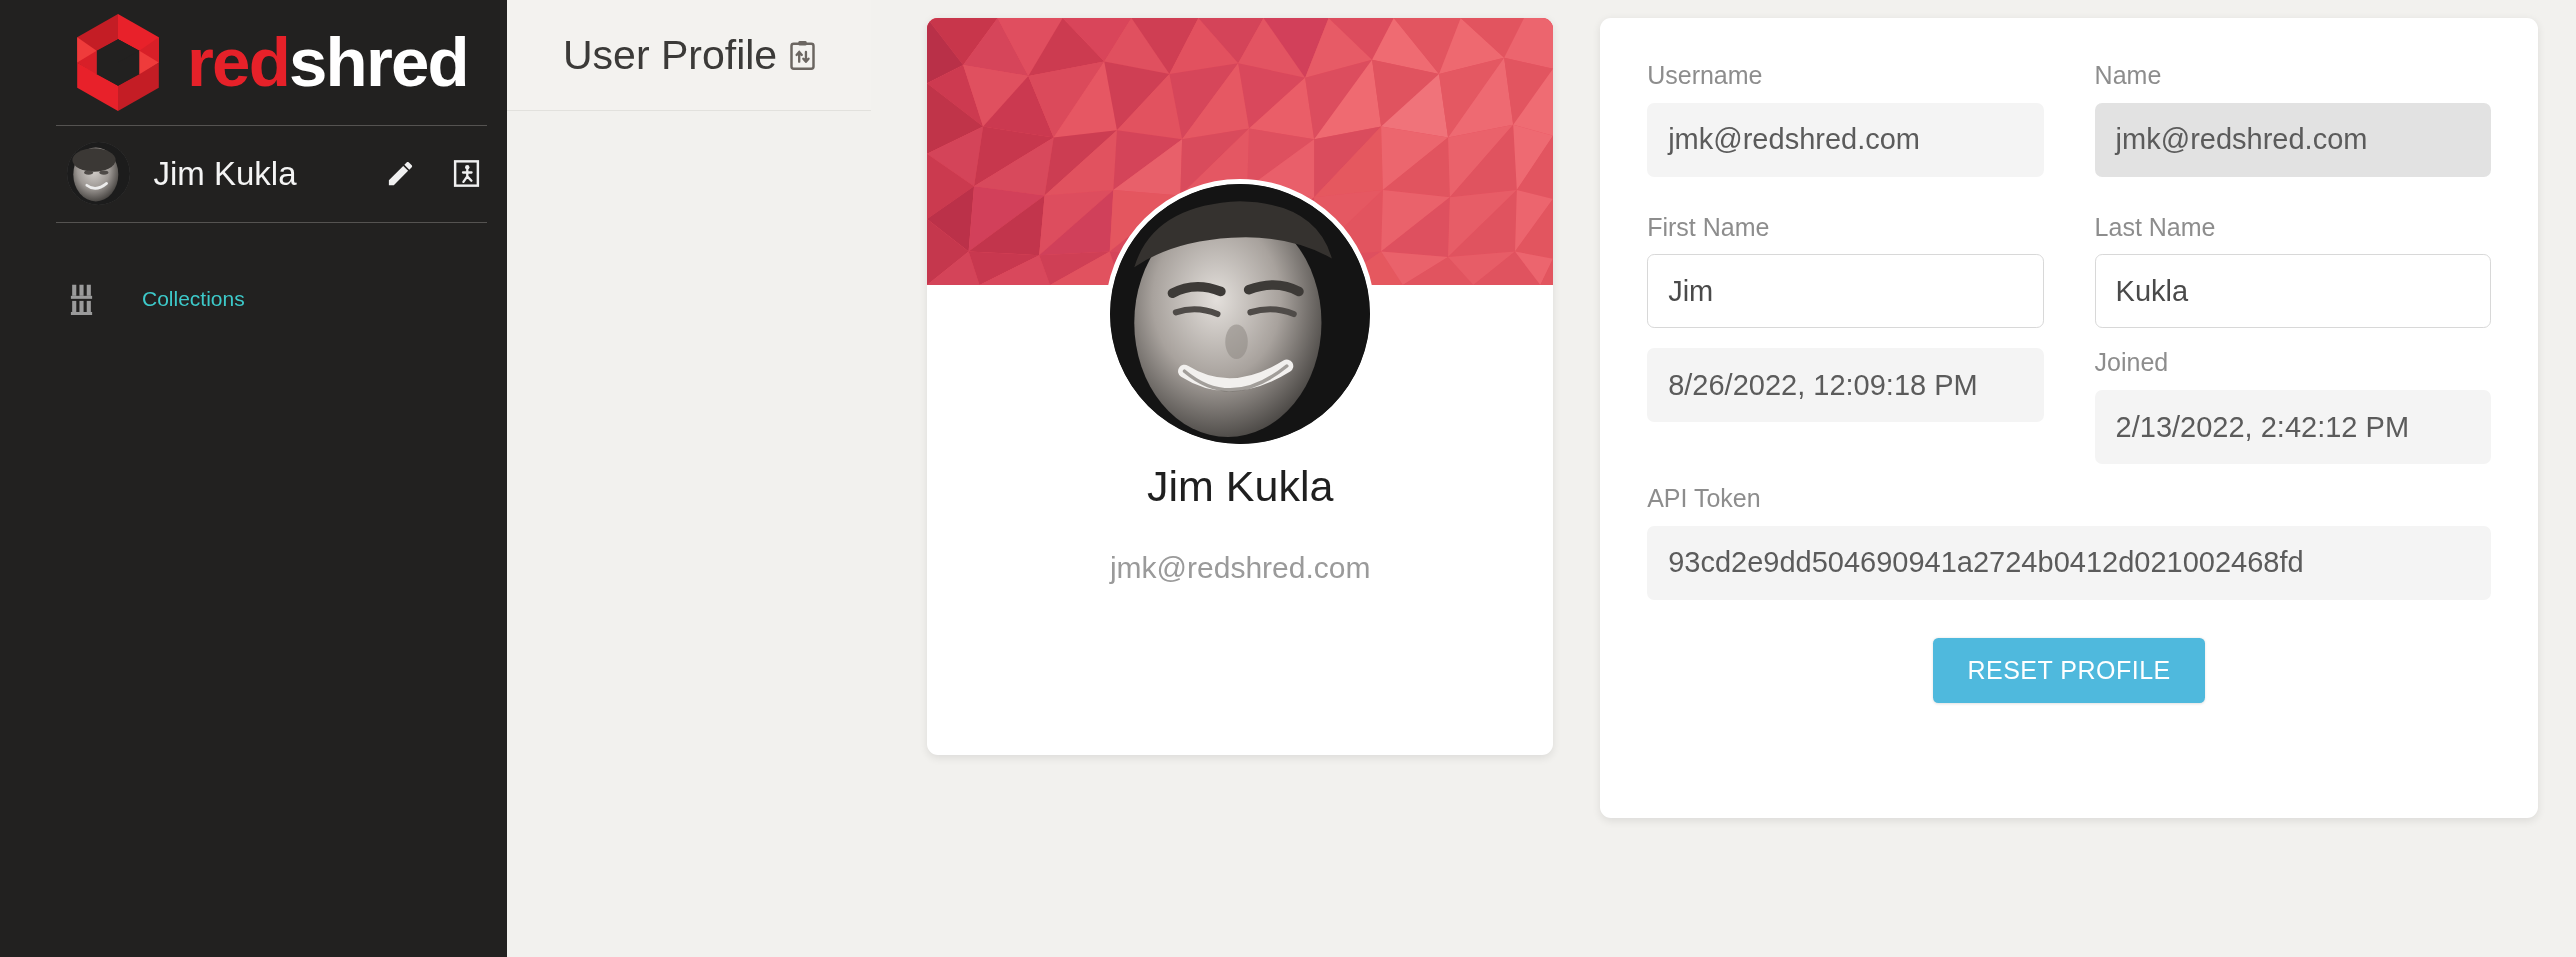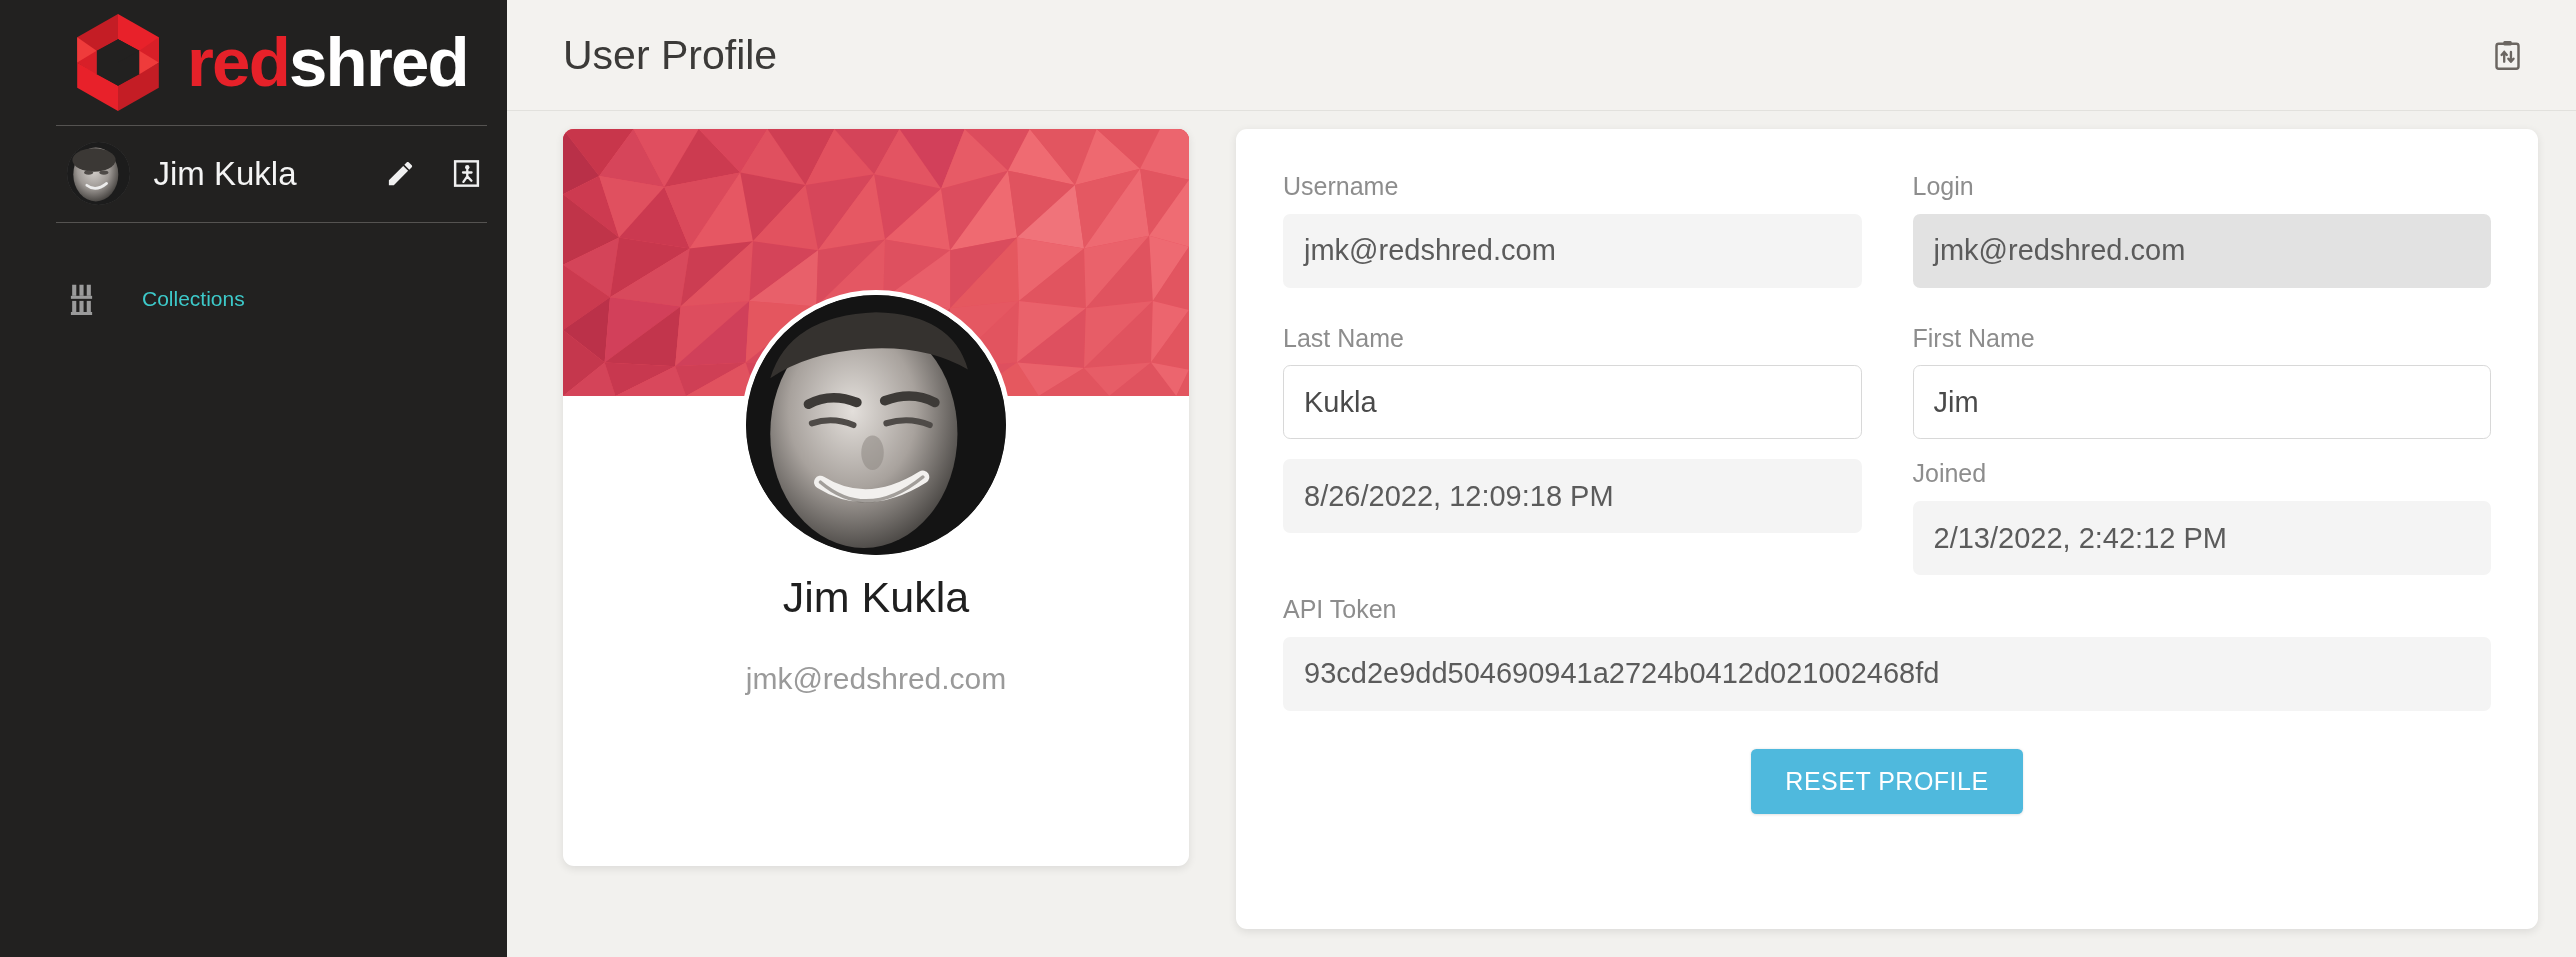--- a/index.html
+++ b/index.html
@@ -101,21 +101,21 @@
     white-space: nowrap;
   }
 
   
   #main {
     flex: 1;
     height: 958px;
     background: #f2f1ee;
     position: relative;
     display: flex;
-    flex-direction: column;
+    flex-direction: row;
   }
 
   #topbar {
     height: 111px;
     flex: 0 0 111px;
     background: #f3f2ef;
     border-bottom: 0.9px solid #e2e1dd;
     display: flex;
     align-items: center;
     padding: 0 43px 0 56px;
@@ -507,33 +507,33 @@
 
       <section class="form-card">
 
         <div class="form-row">
           <div class="form-field">
             <label class="field-label">Username</label>
             <div class="field-box readonly" placeholder="Username">jmk@redshred.com</div>
             <div class="field-spacer"></div>
           </div>
           <div class="form-field">
-            <label class="field-label">Login</label>
+            <label class="field-label">Name</label>
             <div class="field-box readonly-hover" placeholder="Email">jmk@redshred.com</div>
           </div>
         </div>
 
         <div class="form-row">
+          <div class="form-field">
+            <label class="field-label">First Name</label>
+            <div class="field-box editable" placeholder="First Name">Jim</div>
+          </div>
           <div class="form-field">
             <label class="field-label">Last Name</label>
             <div class="field-box editable" placeholder="Last Name">Kukla</div>
-          </div>
-          <div class="form-field">
-            <label class="field-label">First Name</label>
-            <div class="field-box editable" placeholder="First Name">Jim</div>
           </div>
         </div>
 
         <div class="form-row" style="margin-top:20px;">
           <div class="form-field">
             <div class="field-box readonly" placeholder="Last Login">8/26/2022, 12:09:18 PM</div>
           </div>
           <div class="form-field">
             <label class="field-label">Joined</label>
             <div class="field-box readonly" placeholder="Joined">2/13/2022, 2:42:12 PM</div>

